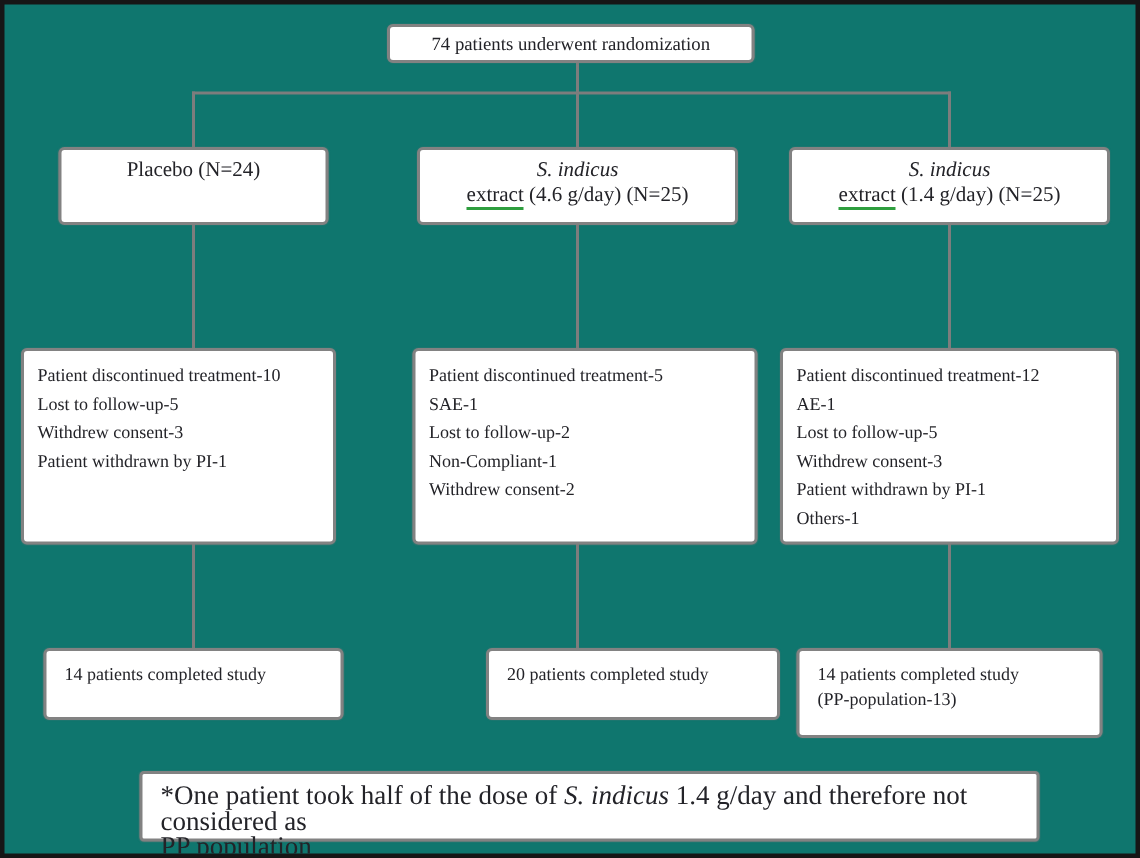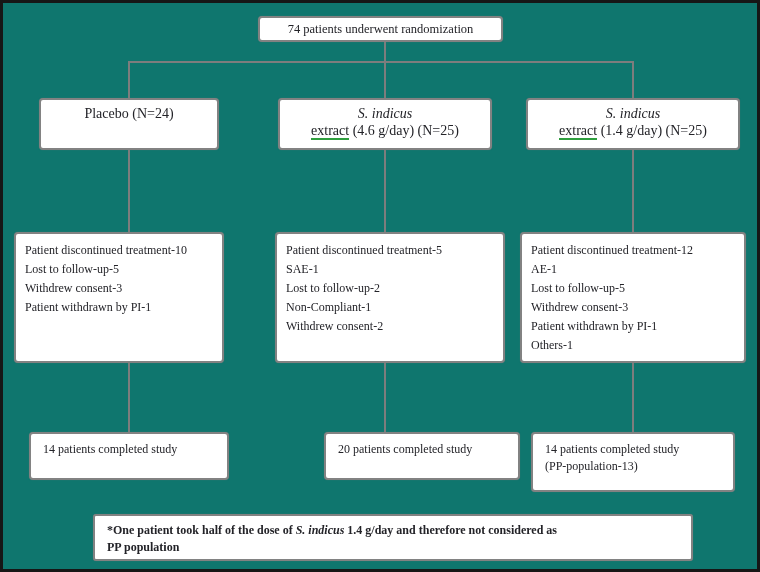--- a/index.html
+++ b/index.html
@@ -41,22 +41,22 @@
   .disc-1 { left: 11px;  width: 210px; }
   .disc-2 { left: 272px; width: 230px; }
   .disc-3 { left: 517px; width: 226px; }
   
   .comp { top: 429px; font-size: 12px; line-height: 17px; padding: 7px 6px 0 12px; text-align: left; }
   .comp-1 { left: 26px;  width: 200px; height: 48px; }
   .comp-2 { left: 284px; width: 196px; height: 48px; margin-left: 37px; }
   .comp-3 { left: 528px; width: 204px; height: 60px; }
   
   .footnote { left: 90px; top: 511px; width: 600px; height: 47px;
-              font-size: 12px; line-height: 17px; padding: 6px 10px 0 12px;
-              border-radius: 3px; text-align: left; font-weight: bold; }
+              font-size: 18px; line-height: 17px; padding: 6px 10px 0 12px;
+              border-radius: 3px; text-align: left; }
 </style>
 </head>
 <body>
 
 <div class="stage">
 
   <div class="line-v" style="left:381px; top:39px; height:20px;"></div>
   <div class="line-h" style="left:125px; top:58px; width:506px;"></div>
   <div class="line-v" style="left:125px; top:58px; height:38px;"></div>
   <div class="line-v" style="left:381px; top:58px; height:38px;"></div>

